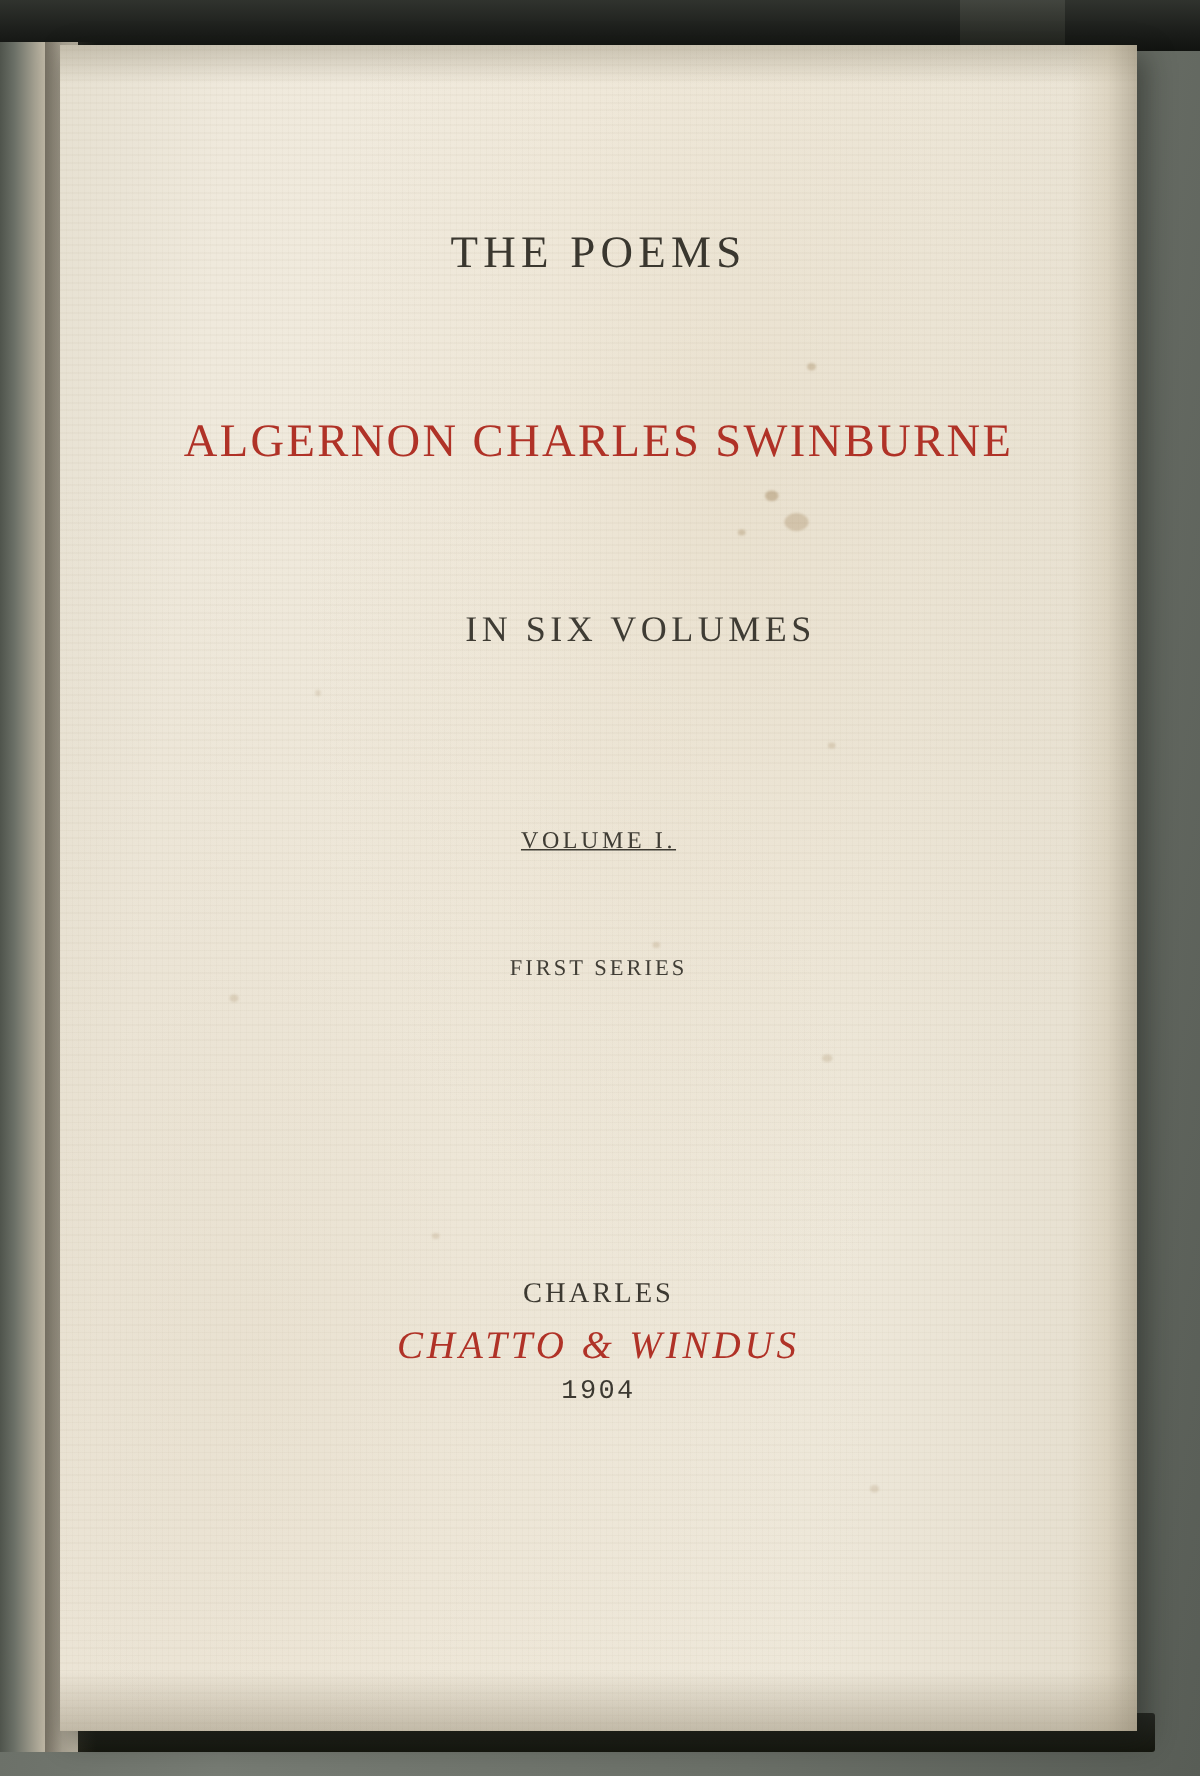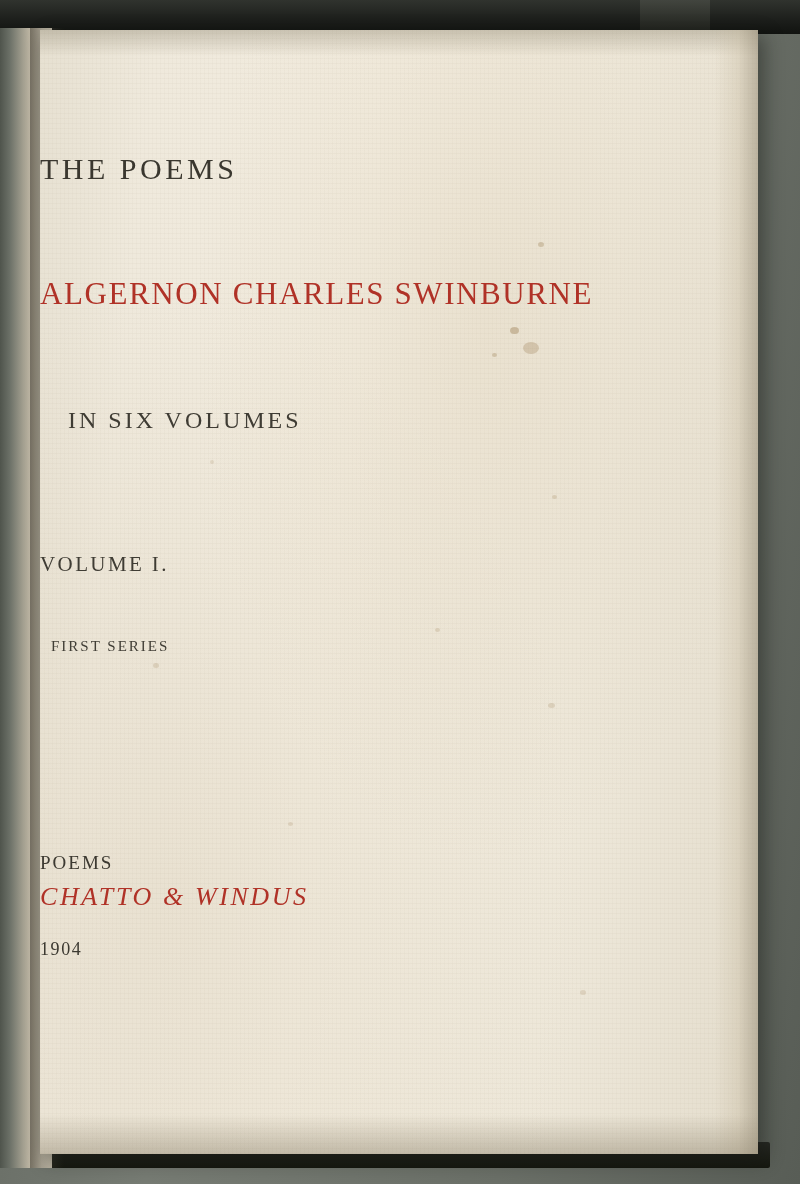--- a/index.html
+++ b/index.html
@@ -125,20 +125,21 @@
     background: rgba(150,118,74,0.30);
     filter: blur(0.6px);
     pointer-events: none;
   }
 
   
   .text-block {
     position: absolute;
     left: 0; top: 0;
     width: 718px; height: 848px;
+    text-align: center;
   }
   .line { margin: 0; }
 
   .t-title {
     position: absolute; top: 122px; left: 0; width: 718px;
     font-size: 30px; letter-spacing: 3.5px;
     color: #3a372f;
   }
   .t-of {
     position: absolute; top: 185px; left: 0; width: 718px;
@@ -152,49 +153,50 @@
     margin-top: 14px;
   }
   .t-volumes {
     position: absolute; top: 377px; left: 0; width: 718px;
     font-size: 24px; letter-spacing: 3px;
     color: #3f3c34;
     margin-left: 28px;
   }
   .t-volnum {
     position: absolute; top: 522px; left: 0; width: 718px;
-    font-size: 21px; letter-spacing: 2.4px;
+    font-size: 16px; letter-spacing: 2.4px;
     color: #3f3c34;
+    text-decoration: underline;
   }
   .t-worktitle {
     position: absolute; top: 562px; left: 0; width: 718px;
     font-size: 25px; letter-spacing: 1.6px;
     color: #b03227;
   }
   .t-series {
     position: absolute; top: 608px; left: 0; width: 718px;
     font-size: 15px; letter-spacing: 2px;
     color: #413e36;
-    margin-left: 11px;
   }
   .t-city {
     position: absolute; top: 822px; left: 0; width: 718px;
     font-size: 19px; letter-spacing: 2px;
     color: #3c3931;
   }
   .t-publisher {
     position: absolute; top: 852px; left: 0; width: 718px;
     font-size: 26px; letter-spacing: 2.6px;
     color: #b03227;
     font-style: italic;
   }
   .t-year {
-    position: absolute; top: 909px; left: 0; width: 718px;
+    position: absolute; top: 888px; left: 0; width: 718px;
     font-size: 18px; letter-spacing: 1.6px;
     color: #3c3931;
+    font-family: Liberation Mono, monospace;
   }
 </style>
 </head>
 <body>
 
 <div class="scene">
 
   <div class="top-board"></div>
   <div class="top-board-highlight"></div>
 
@@ -221,19 +223,19 @@
     <div class="spot" style="left:248px; top:792px; width:5px; height:4px; background:rgba(150,118,74,0.18);"></div>
     <div class="spot" style="left:540px; top:960px; width:6px; height:5px; background:rgba(150,118,74,0.18);"></div>
     <div class="spot" style="left:170px; top:430px; width:4px; height:4px; background:rgba(150,118,74,0.16);"></div>
 
     <div class="text-block">
       <div class="line t-title">THE POEMS</div>
       <div class="line t-author">ALGERNON CHARLES SWINBURNE</div>
       <div class="line t-volumes">IN SIX VOLUMES</div>
       <div class="line t-volnum">VOLUME I.</div>
       <div class="line t-series">FIRST SERIES</div>
-      <div class="line t-city">POEMS</div>
+      <div class="line t-city">CHARLES</div>
       <div class="line t-publisher">CHATTO &amp; WINDUS</div>
       <div class="line t-year">1904</div>
     </div>
   </div>
 
 </div>
 
 </body></html>

